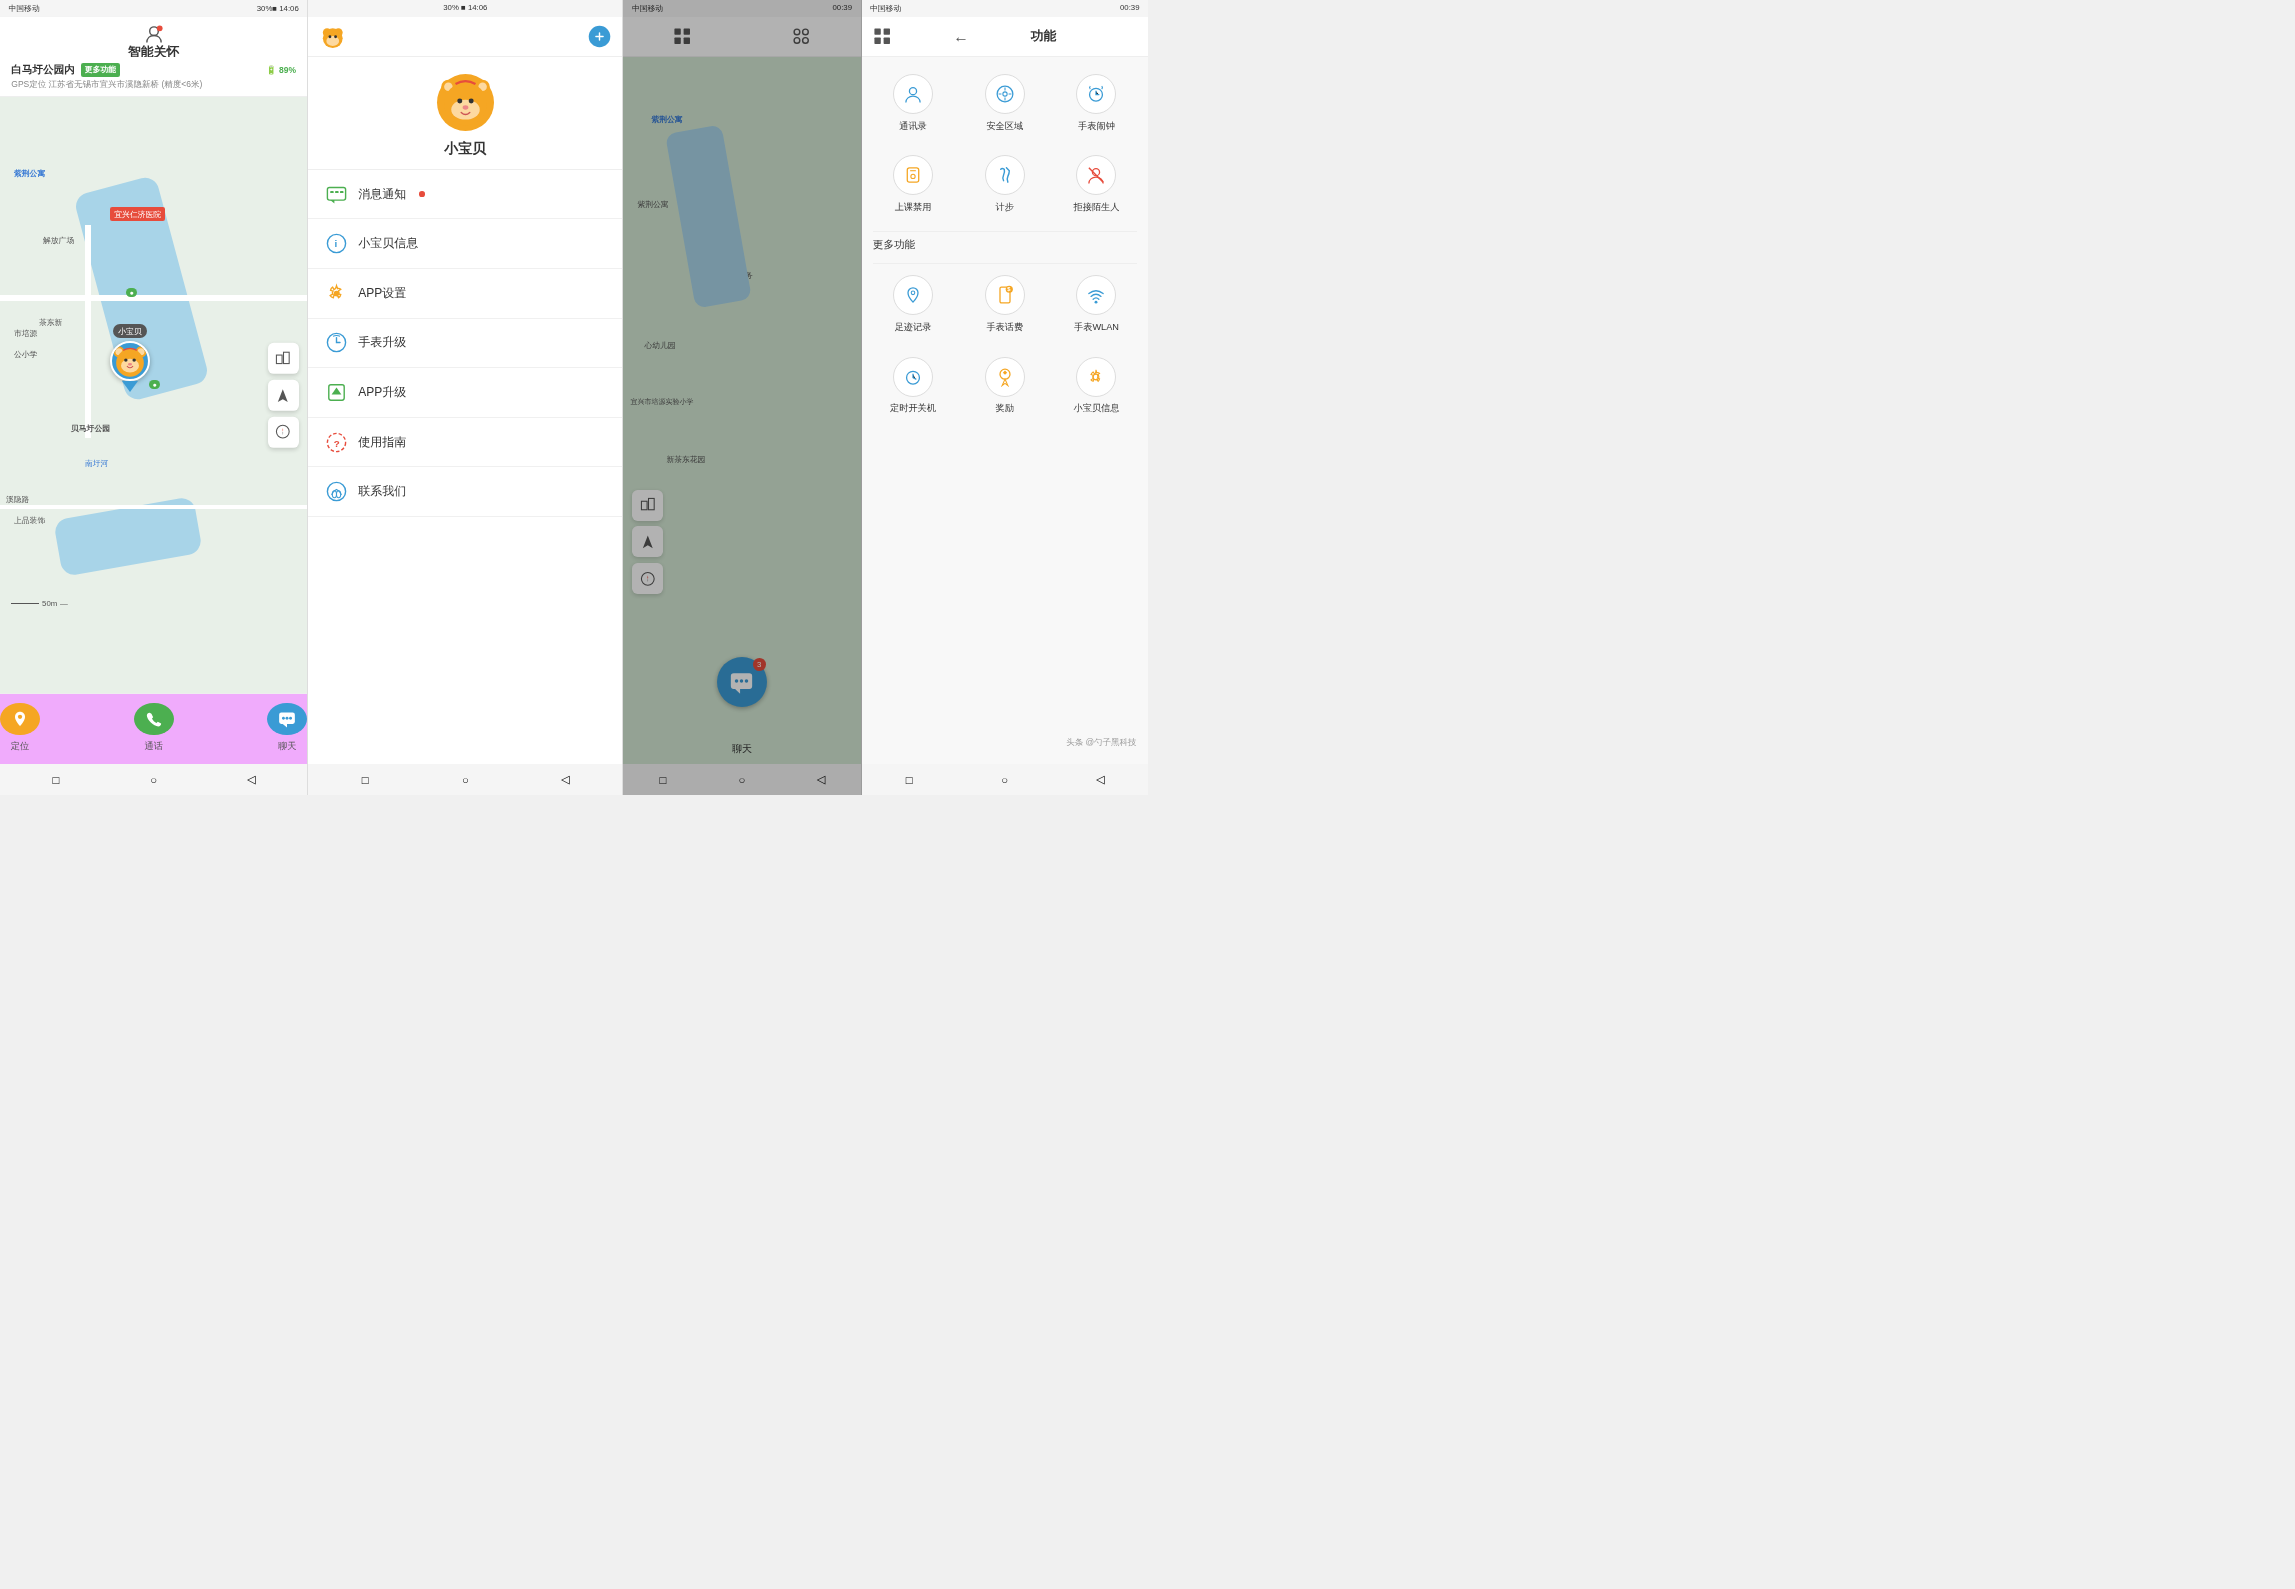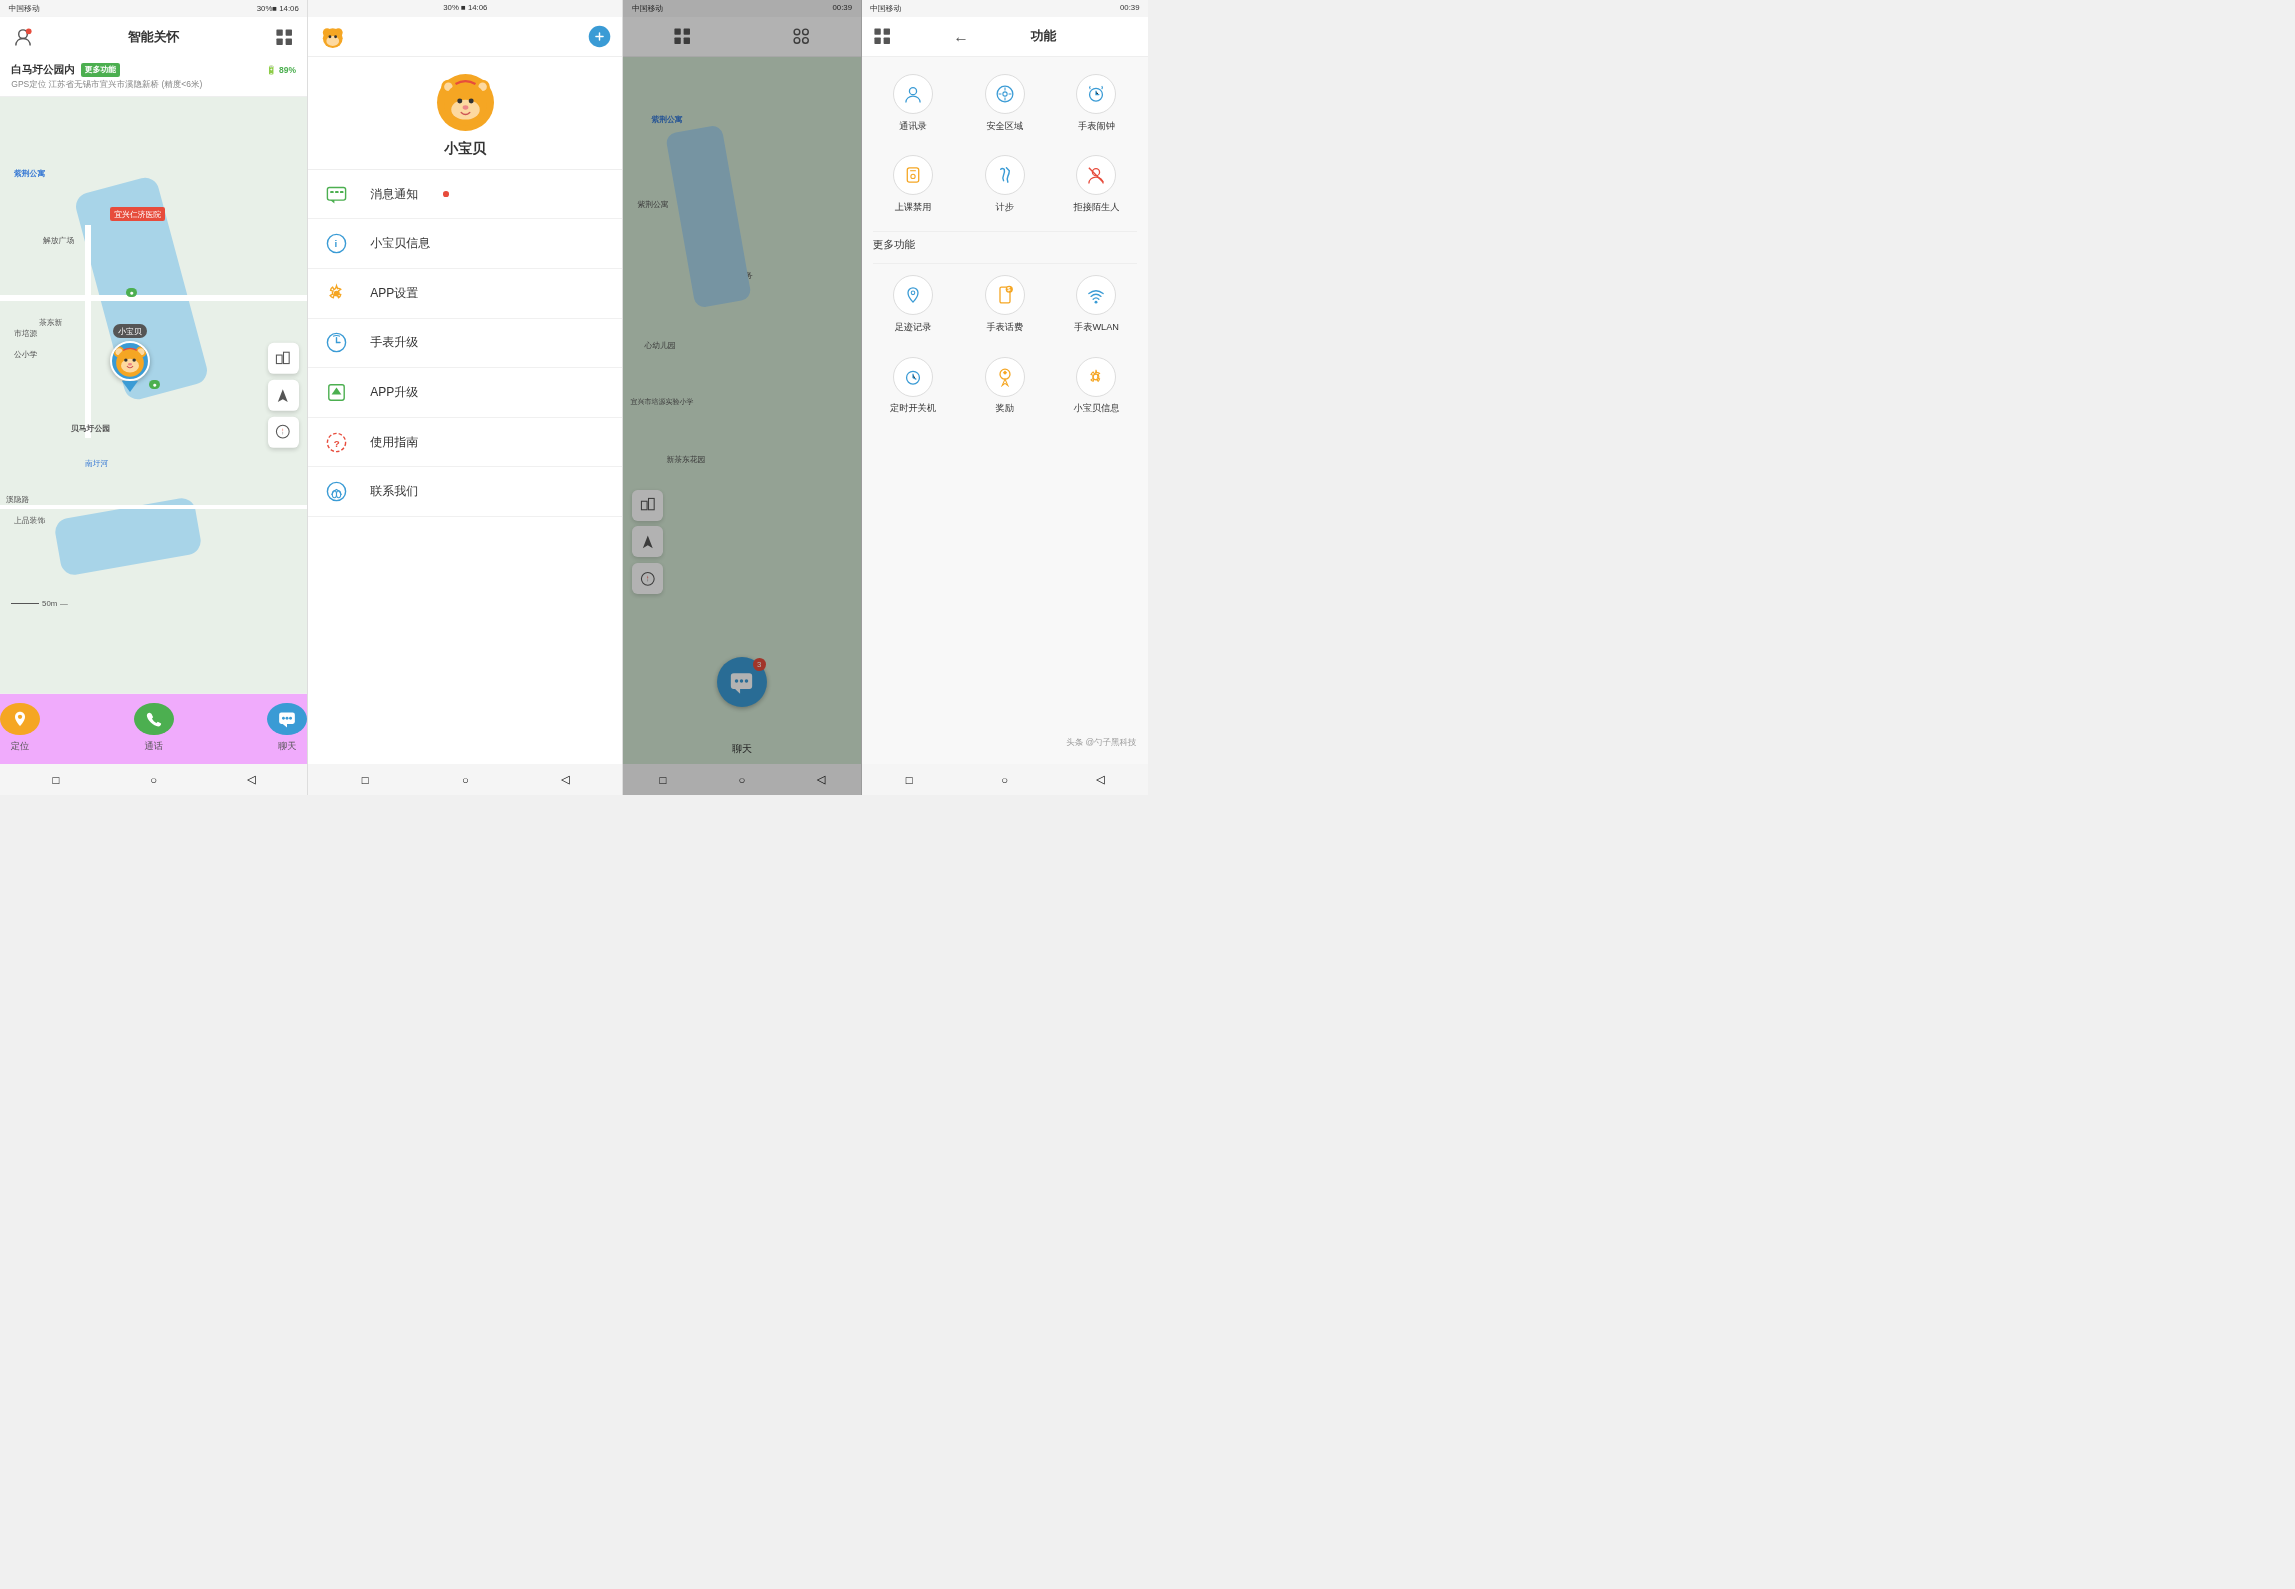--- a/index.html
+++ b/index.html
@@ -38,20 +38,21 @@
 
     .map-header {
       background: #fff;
       padding: 7px 11.3px;
       display: flex;
       align-items: center;
       justify-content: space-between;
       height: 40px;
       box-shadow: 0 0.7px 2.1px rgba(0,0,0,0.1);
       z-index: 10;
+      flex-direction: column;
     }
 
     .map-title {
       font-size: 12.8px;
       font-weight: bold;
       color: #333;
     }
 
     .header-icon {
       width: 23px;
@@ -383,21 +384,21 @@
       flex: 1;
       overflow-y: auto;
     }
 
     .menu-item {
       display: flex;
       align-items: center;
       padding: 12.8px 17px;
       border-bottom: 0.7px solid #f0f0f0;
       cursor: pointer;
-      gap: 22px;
+      gap: 10px;
     }
 
     .menu-icon {
       width: 23px;
       height: 23px;
       display: flex;
       align-items: center;
       justify-content: center;
       flex-shrink: 0;
     }

